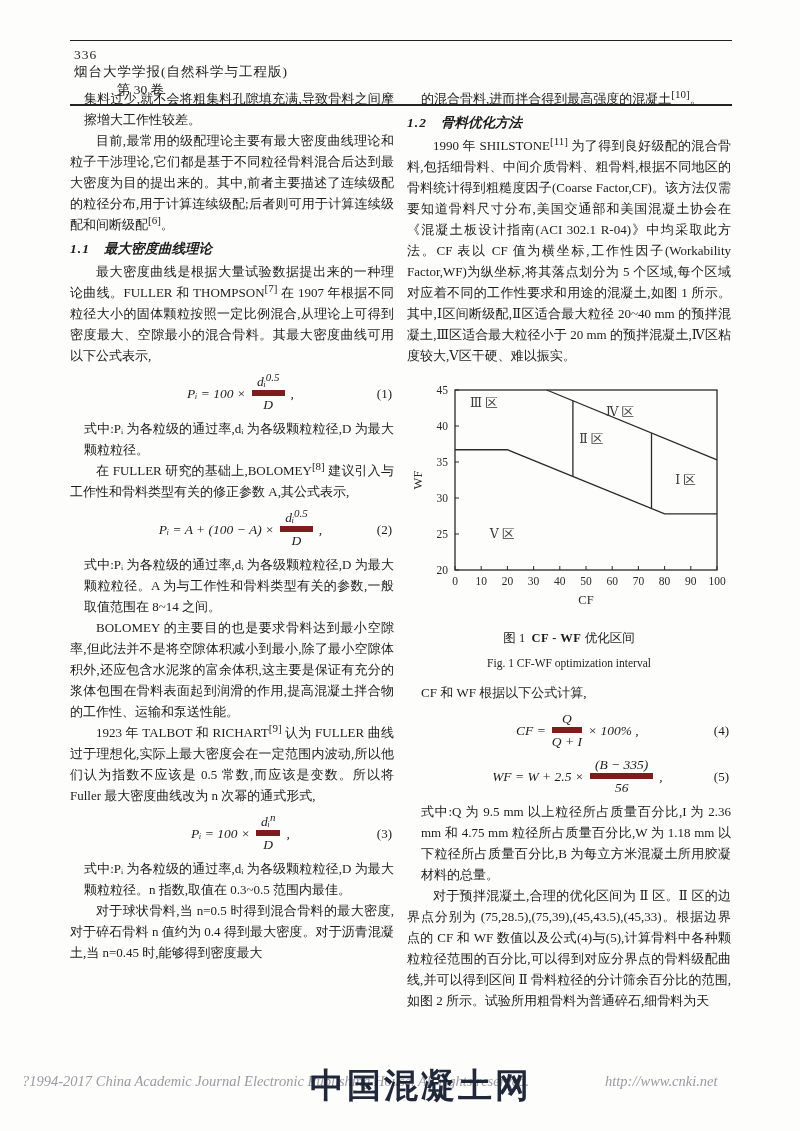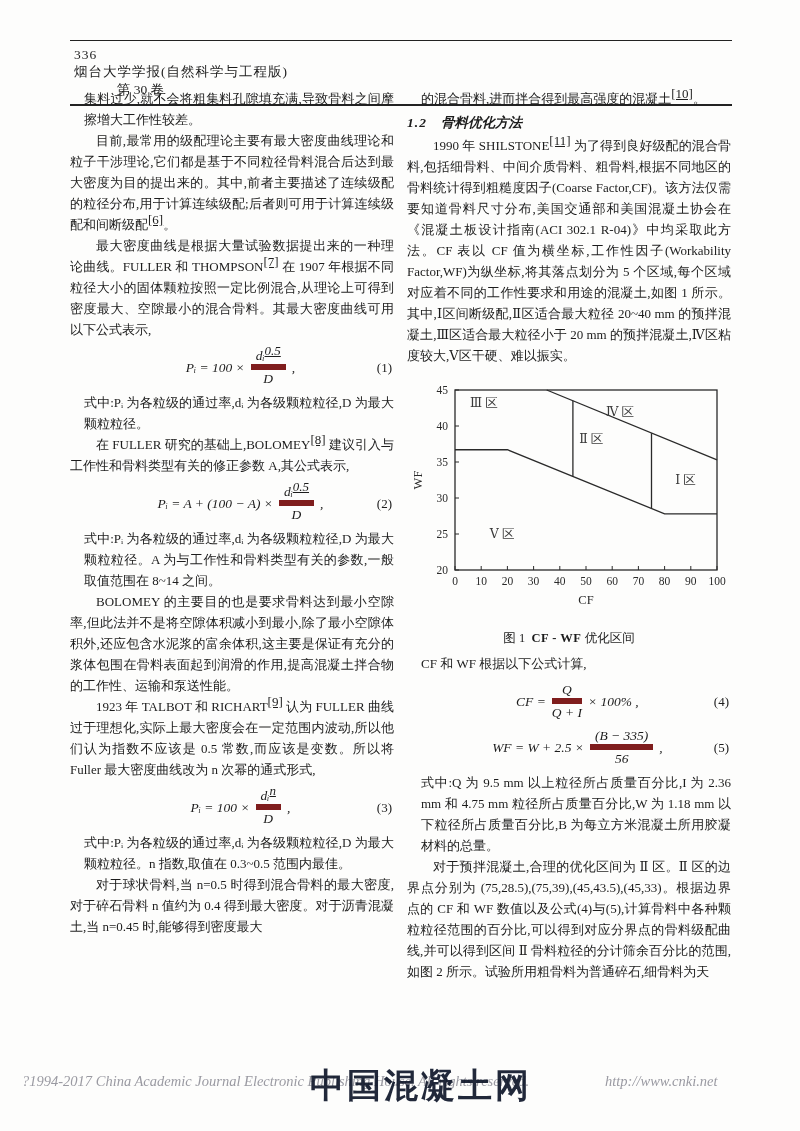--- a/index.html
+++ b/index.html
@@ -21,21 +21,21 @@
   .volume { width:90px; text-align:right; }
   .rule-bottom { border-top:2px solid #222; }
 
   
   .columns { position:absolute; top:88px; left:70px; right:66px; display:flex; gap:13px; }
   .col { width:324px; font-size:13px; line-height:21px; text-align:justify; }
   .col p { text-indent:2em; }
   .col p.noindent { text-indent:0;margin-left:14px; }
   .col h3 { font-size:13.5px; font-weight:bold; margin:3px 0 2px 0;font-style:italic; }
   .col h3 .h-num { margin-right:14px; letter-spacing:1px; }
-  sup { font-size:13px; vertical-align:super; line-height:0;text-decoration:underline; }
+  sup { font-size:11px; vertical-align:super; line-height:0; }
 
   
   .formula { display:flex; align-items:center; margin:8px 0 6px 0; padding-left:34px;justify-content:space-between; }
   .f-body { flex:1; display:flex; align-items:center; justify-content:center; gap:6px;
             font-style:italic; font-size:13.5px; }
   .frac { display:inline-flex; flex-direction:column; text-align:center; vertical-align:middle; }
   .frac .num { display:block; border-bottom:6px solid #7f1d1d; padding:0 5px 1px 5px; line-height:15px; }
   .frac .den { display:block; padding-top:1px; line-height:15px; }
   .f-no { font-style:normal; font-size:13px; padding-right:2px; }
 
@@ -68,20 +68,23 @@
       <span class="volume">第 30 卷</span>
     </div>
     <div class="rule-bottom"></div>
   </div>
 
   <div class="columns">
 
     <div class="col">
       <p class="noindent">集料过少,就不会将粗集料孔隙填充满,导致骨料之间摩擦增大工作性较差。</p>
       <p>目前,最常用的级配理论主要有最大密度曲线理论和粒子干涉理论,它们都是基于不同粒径骨料混合后达到最大密度为目的提出来的。其中,前者主要描述了连续级配的粒径分布,用于计算连续级配;后者则可用于计算连续级配和间断级配<sup>[6]</sup>。</p>
+      <h3>
+        <span class="h-num">1.1</span><span>最大密度曲线理论</span>
+      </h3>
       <p>最大密度曲线是根据大量试验数据提出来的一种理论曲线。FULLER 和 THOMPSON<sup>[7]</sup> 在 1907 年根据不同粒径大小的固体颗粒按照一定比例混合,从理论上可得到密度最大、空隙最小的混合骨料。其最大密度曲线可用以下公式表示,</p>
 
       <div class="formula">
         <span class="f-body">
           <span>Pᵢ = 100 ×</span>
           <span class="frac">
             <span class="num"><span>dᵢ</span><sup>0.5</sup></span>
             <span class="den">D</span>
           </span>
           <span>,</span>
@@ -176,20 +179,21 @@
             <text x="211.06" y="39.599999999999994" text-anchor="middle" font-size="12.5" fill="#3a3a3a">Ⅳ 区</text>
             <text x="182.24" y="66.95999999999998" text-anchor="middle" font-size="12.5" fill="#3a3a3a">Ⅱ 区</text>
             <text x="276.56" y="108" text-anchor="middle" font-size="12.5" fill="#3a3a3a">Ⅰ 区</text>
             <text x="93.16" y="162" text-anchor="middle" font-size="12.5" fill="#3a3a3a">Ⅴ 区</text>
             <text x="177" y="228" text-anchor="middle" font-size="12.5" fill="#2a2a2a">CF</text>
             <text x="13" y="104" text-anchor="middle" font-size="12.5" fill="#2a2a2a" transform="rotate(-90 13 104)">WF</text>
           </svg>
         <div class="fig-caption-zh">
           <span>图 1</span>&nbsp;&nbsp;<b>CF - WF</b>&nbsp;<span>优化区间</span>
         </div>
+        <div class="fig-caption-en">Fig. 1   CF-WF optimization interval</div>
       </div>
 
       <p class="noindent">CF 和 WF 根据以下公式计算,</p>
 
       <div class="formula">
         <span class="f-body">
           <span>CF =</span>
           <span class="frac">
             <span class="num"><span>Q</span></span>
             <span class="den">Q + I</span>

